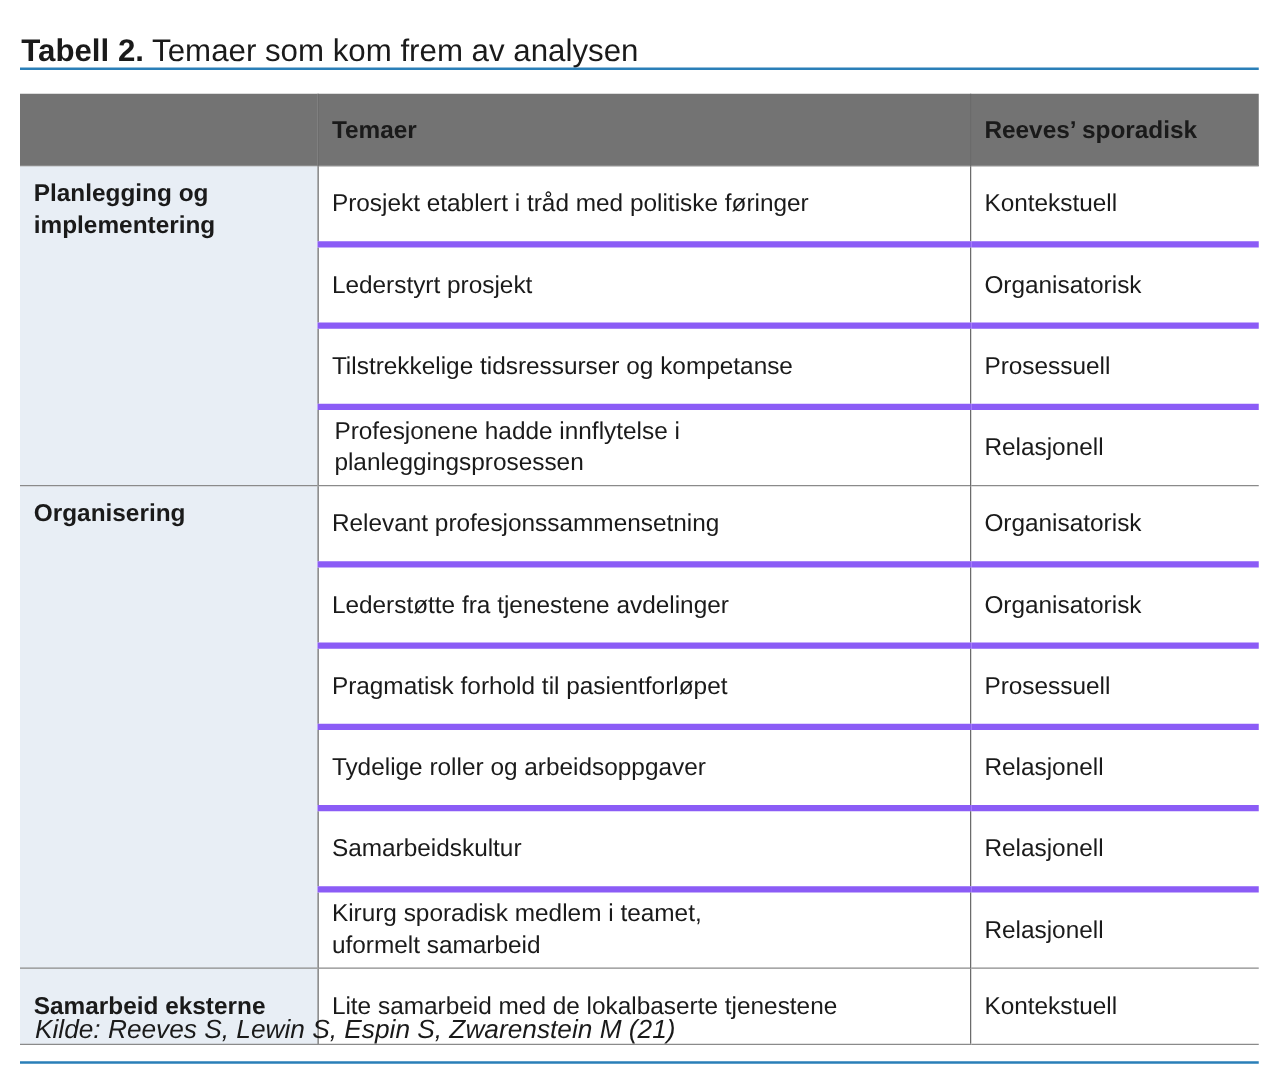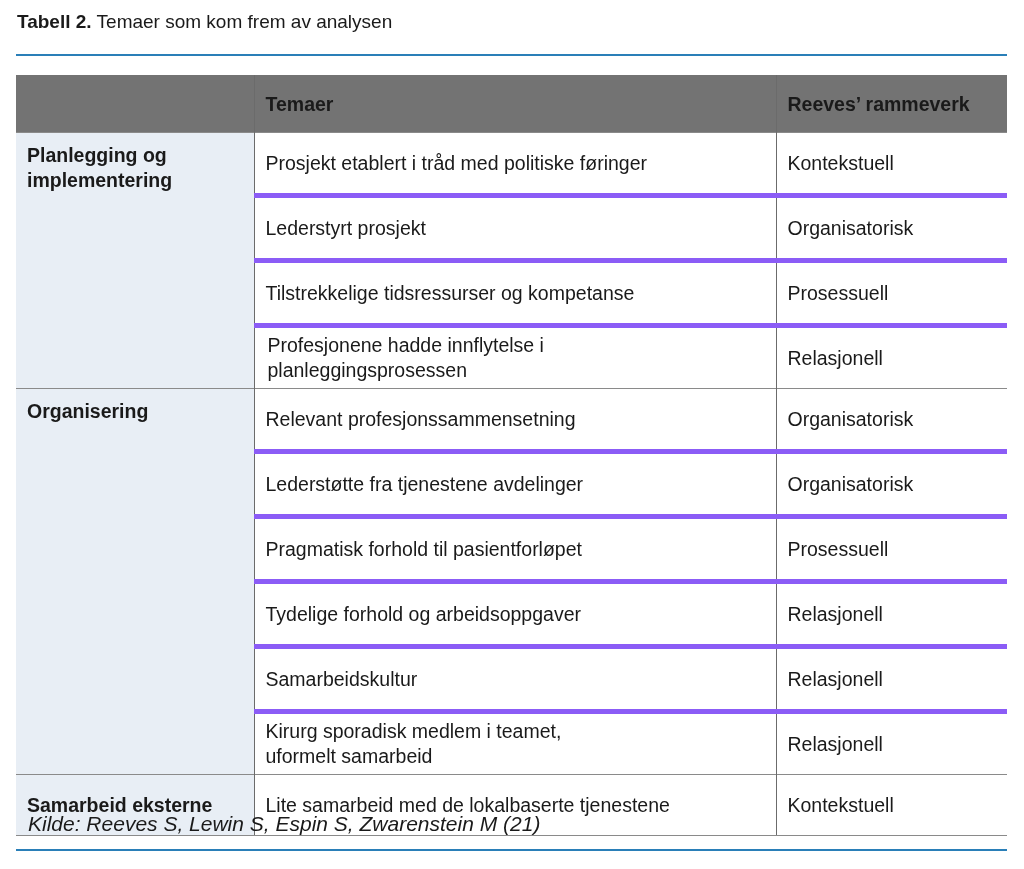--- a/index.html
+++ b/index.html
@@ -1,17 +1,17 @@
 <!DOCTYPE html>
 <html><head>
 <meta charset="utf-8">
 <style>
   html, body { margin:0; padding:0; background:#ffffff; }
   body { width:1024px; height:869px; position:relative; font-family:"Liberation Sans", "DejaVu Sans", sans-serif; color:#1a1a1a; overflow:hidden; }
-  .title { position:absolute; left:17px; top:8px; font-size:19px; line-height:28px; white-space:nowrap; }
+  .title { position:absolute; left:17px; top:27px; font-size:25px; line-height:28px; white-space:nowrap; }
   .title b { font-weight:700; }
   .rule { position:absolute; left:16px; width:991px; height:2px; background:#2a7fb8; }
   .rule.top { top:54px; }
   .rule.bottom { top:849px; }
   table { position:absolute; left:16px; top:75px; width:991px; border-collapse:collapse; table-layout:fixed; font-size:19.5px; }
   col.c1 { width:238px; } col.c2 { width:522px; } col.c3 { width:231px; }
   th { background:#737373; height:55px; text-align:left; font-weight:700; padding:2px 0 0 11px; vertical-align:middle; }
   th + th { border-left:1px solid #6b6b6b; }
   td { height:60px; padding:0 0 0 11px; vertical-align:middle; line-height:25px; border-top:5px solid #8b5cf6; }
   td.group { background:#e8eef5; font-weight:700; vertical-align:top; padding-top:10px; border-right:1px solid #6b6b6b;margin-top:40px; }
@@ -32,21 +32,21 @@
 <table>
   <colgroup>
       <col class="c1">
       <col class="c2">
       <col class="c3">
     </colgroup>
   <thead>
     <tr>
       <th></th>
       <th>Temaer</th>
-      <th>Reeves’ rammeverk</th>
+      <th>Reeves’ sporadisk</th>
     </tr>
   </thead>
   <tbody>
     <tr class="gstart">
       <td class="group" rowspan="4" style="padding-right:20px;">Planlegging og implementering</td>
       <td>Prosjekt etablert i tråd med politiske føringer</td>
       <td class="fw">Kontekstuell</td>
     </tr>
     <tr>
       <td>Lederstyrt prosjekt</td>
@@ -68,21 +68,21 @@
     </tr>
     <tr>
       <td>Lederstøtte fra tjenestene avdelinger</td>
       <td class="fw">Organisatorisk</td>
     </tr>
     <tr>
       <td>Pragmatisk forhold til pasientforløpet</td>
       <td class="fw">Prosessuell</td>
     </tr>
     <tr>
-      <td>Tydelige forhold og arbeidsoppgaver</td>
+      <td>Tydelige roller og arbeidsoppgaver</td>
       <td class="fw">Relasjonell</td>
     </tr>
     <tr>
       <td>Samarbeidskultur</td>
       <td class="fw">Relasjonell</td>
     </tr>
     <tr>
       <td style="padding-right:160px;">Kirurg sporadisk medlem i teamet, uformelt samarbeid</td>
       <td class="fw">Relasjonell</td>
     </tr>

